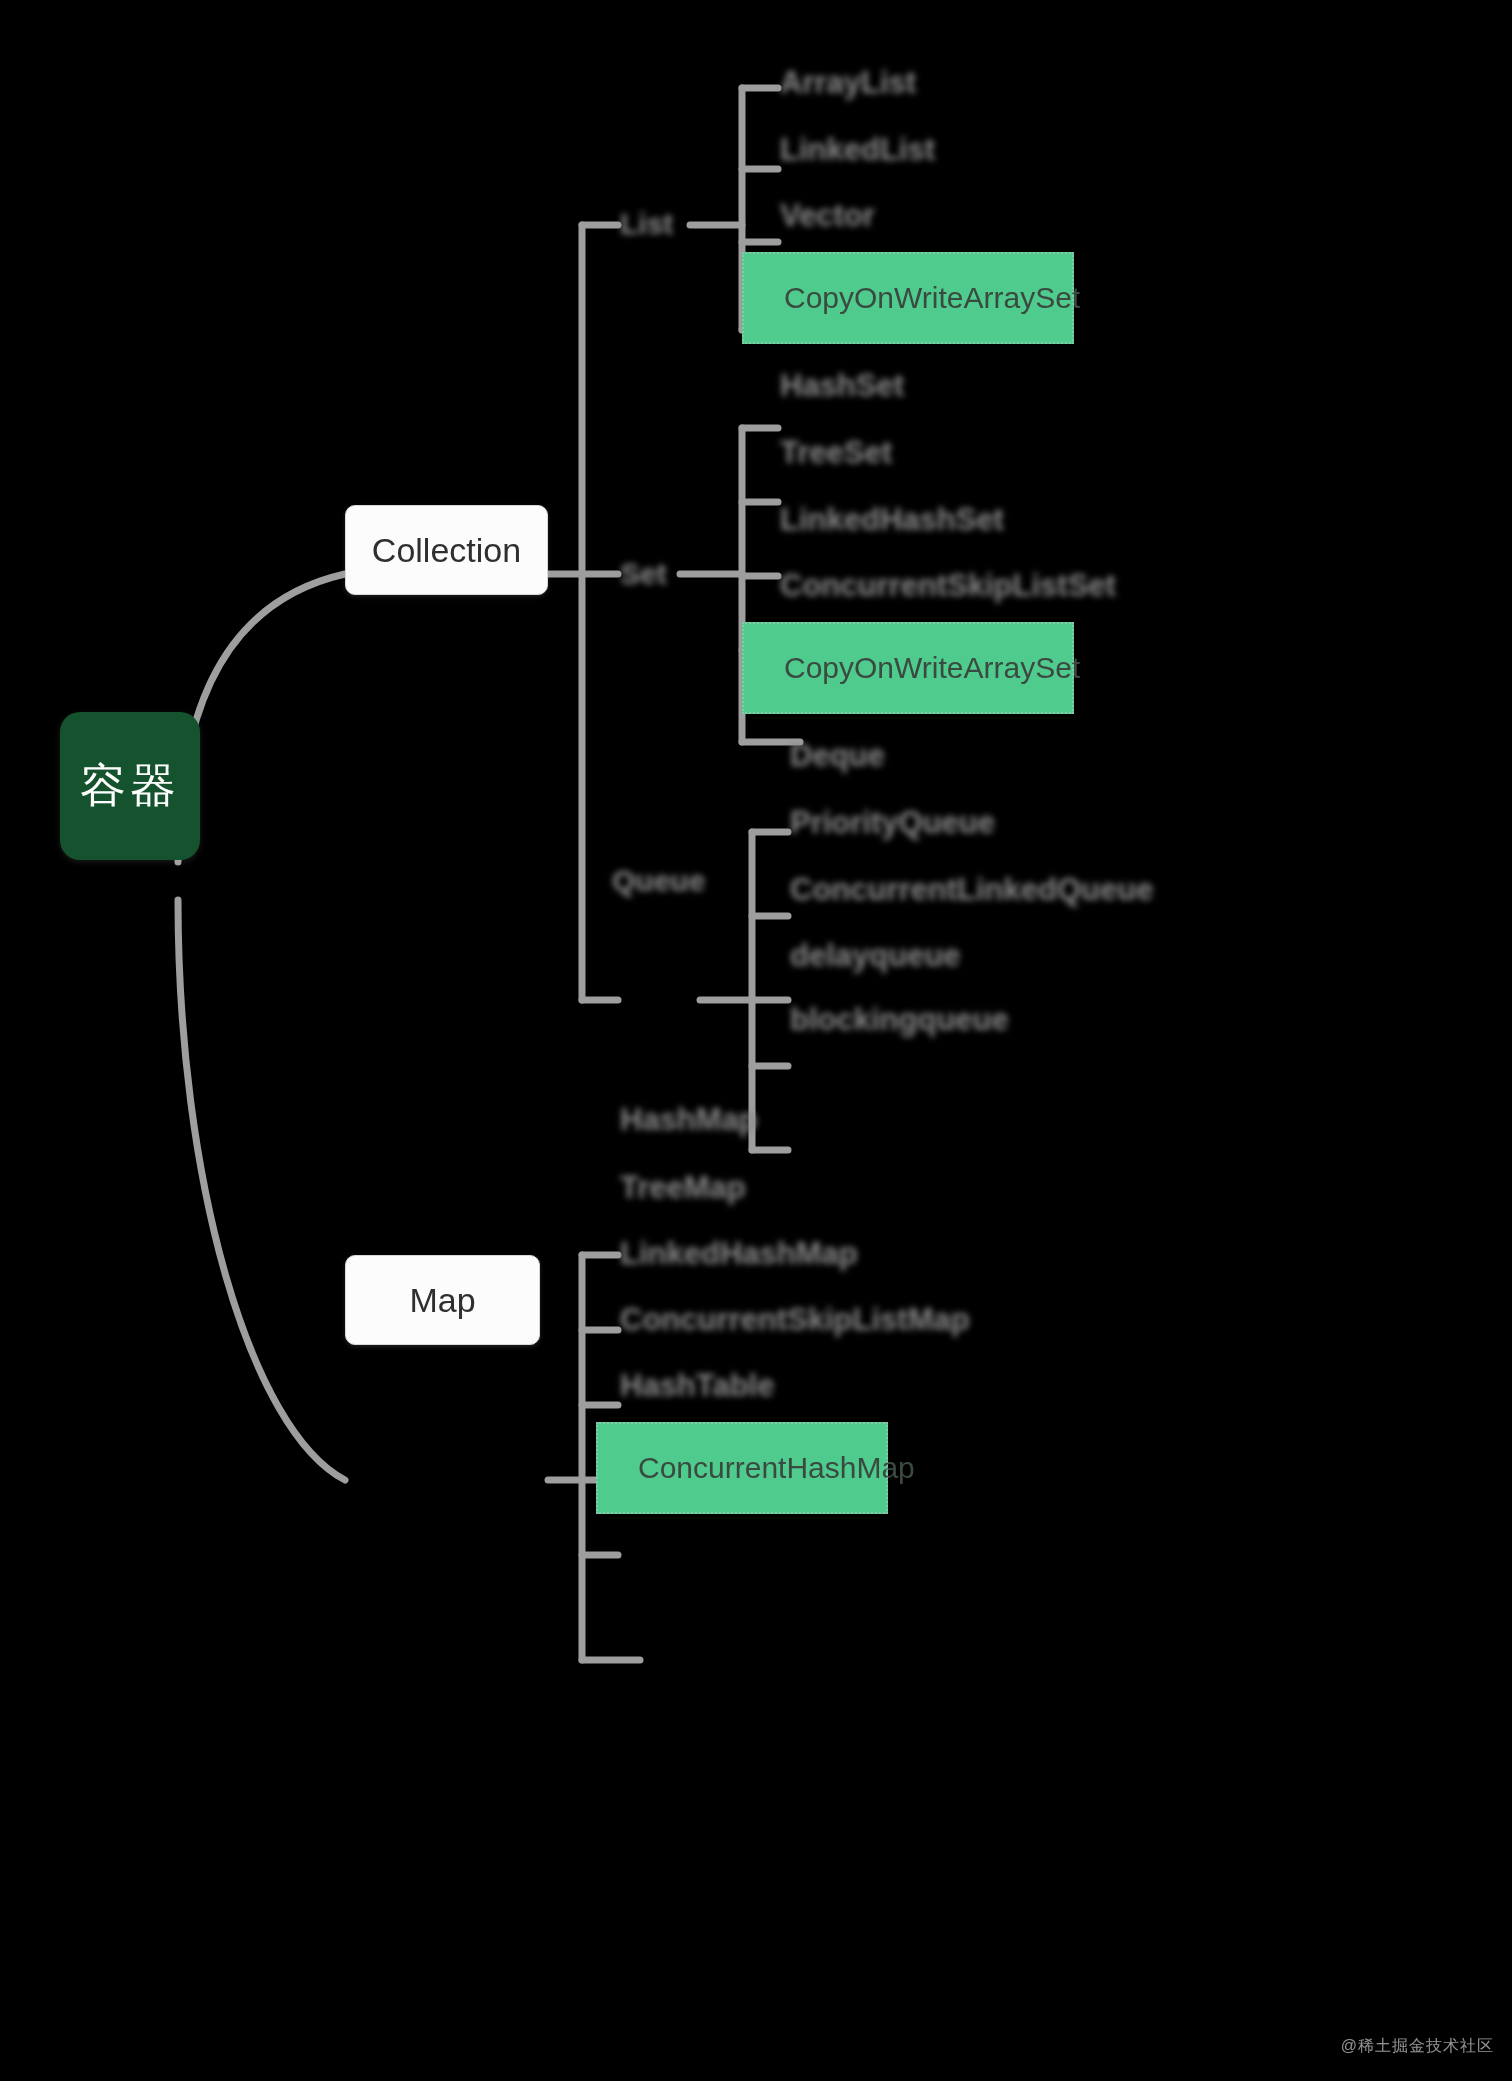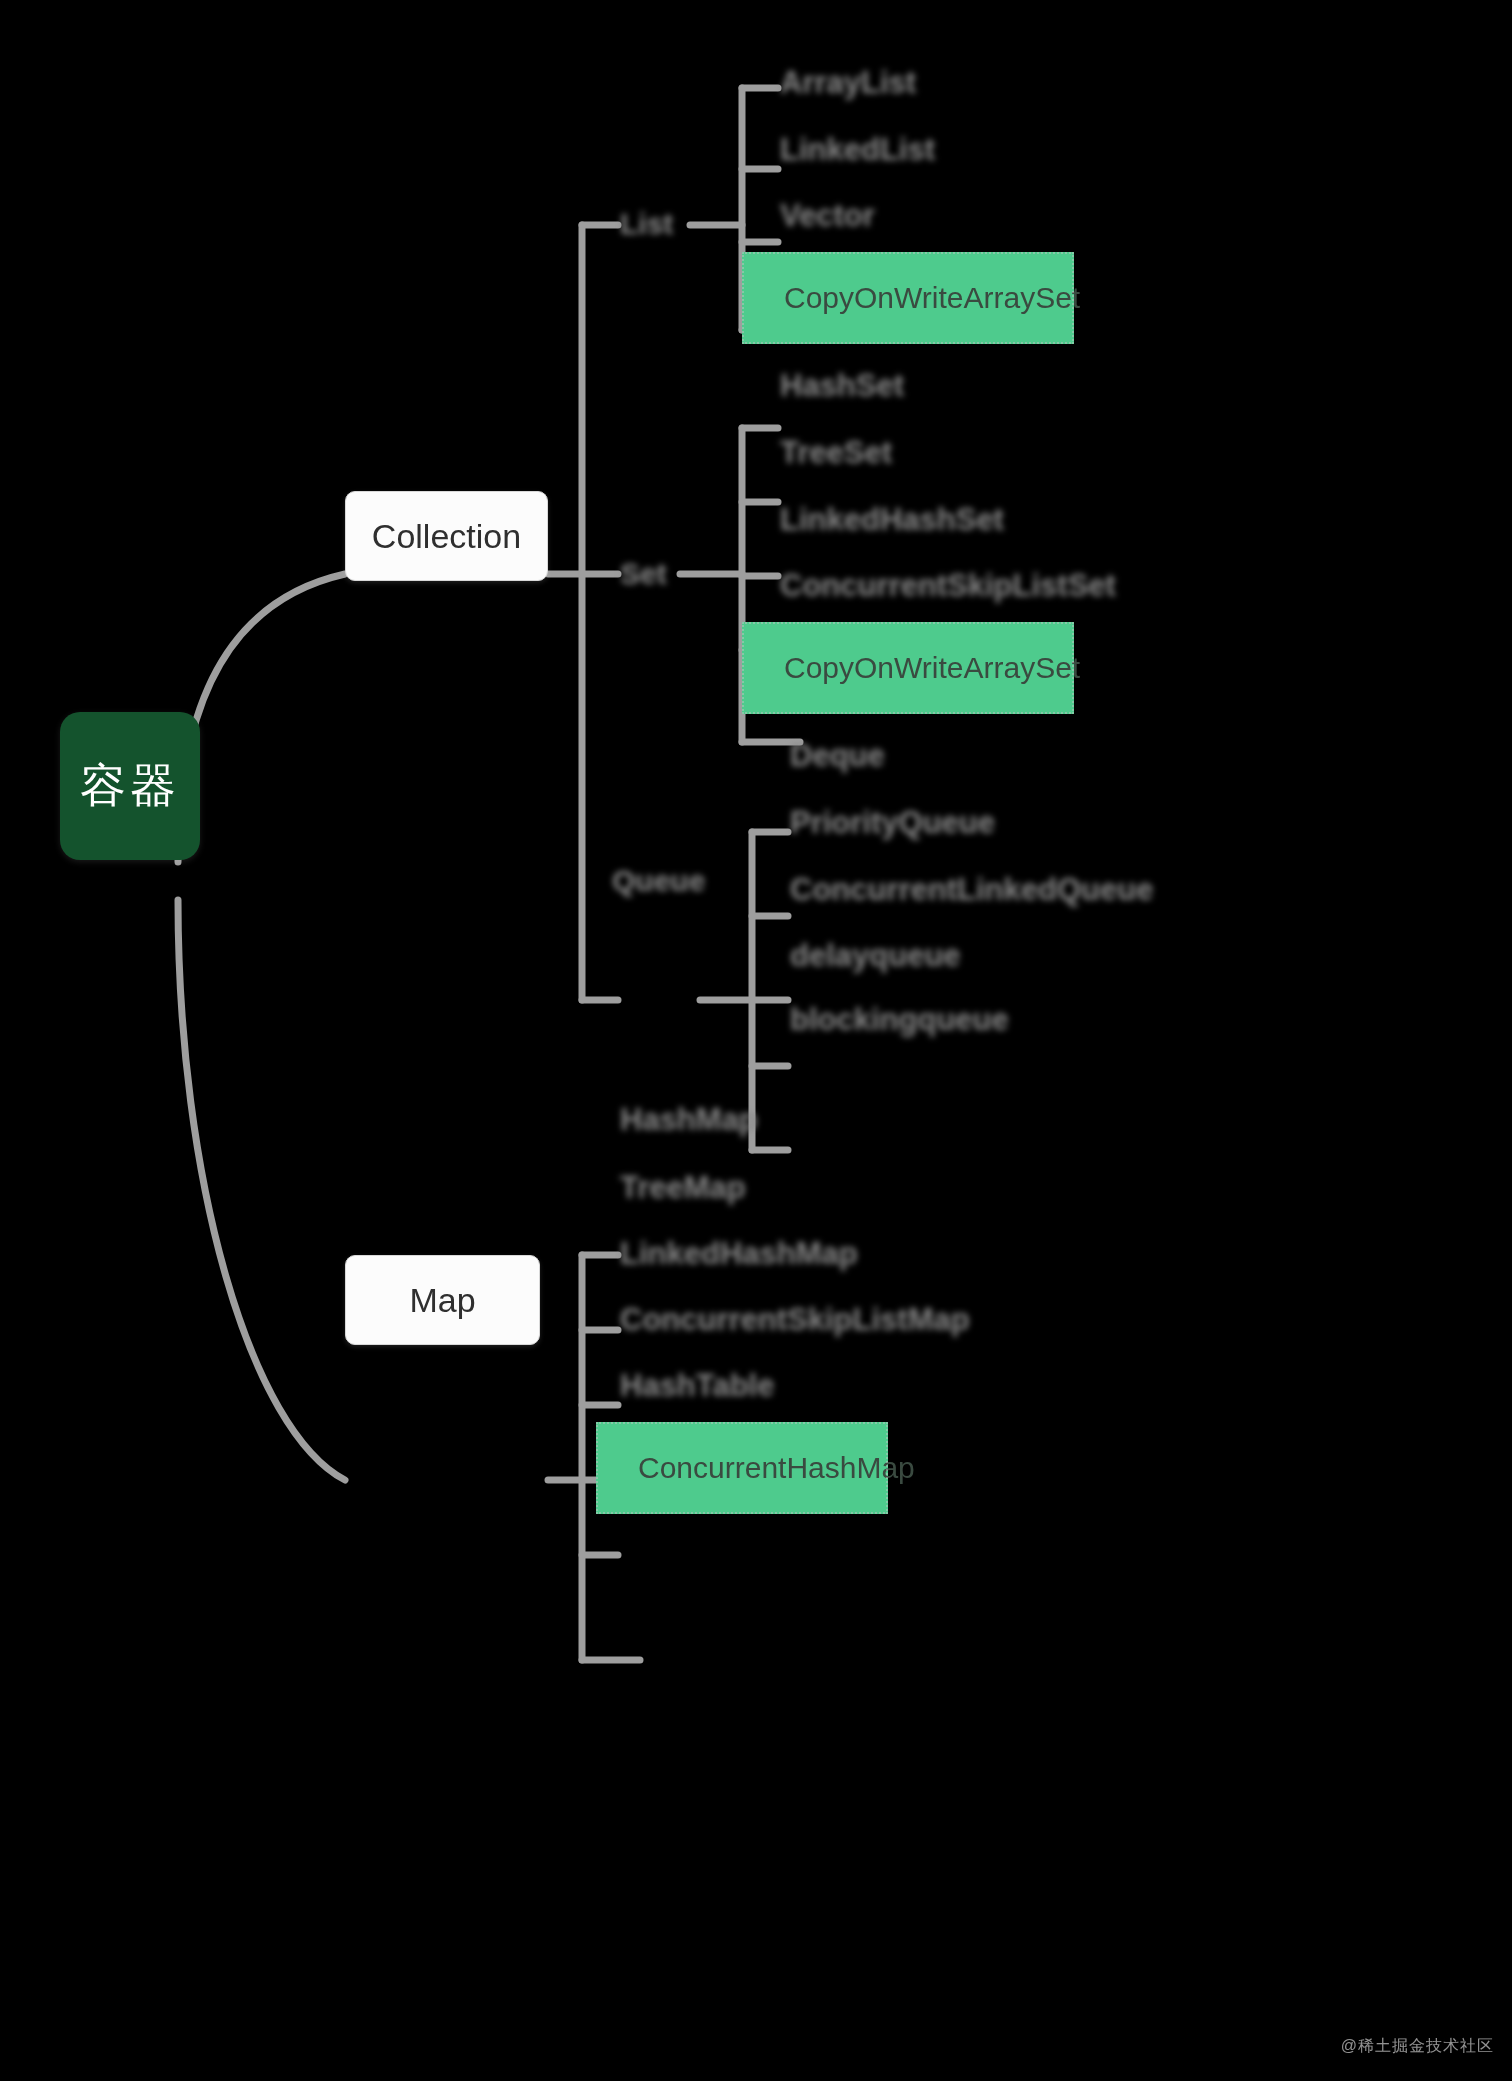--- a/index.html
+++ b/index.html
@@ -150,21 +150,21 @@
       <path d="M 582 1330 L 618 1330" stroke-width="7"></path>
       <path d="M 582 1405 L 618 1405" stroke-width="7"></path>
       <path d="M 582 1480 L 618 1480" stroke-width="7"></path>
       <path d="M 582 1555 L 618 1555" stroke-width="7"></path>
       <path d="M 582 1660 L 640 1660" stroke-width="7"></path>
     </g>
   </svg>
 
   <div class="node node-root" style="left:60px; top:712px; width:140px; height:148px;">容器</div>
 
-  <div class="node node-white" style="left:345px; top:491px; width:203px; height:90px;">Collection</div>
+  <div class="node node-white" style="left:345px; top:505px; width:203px; height:90px;">Collection</div>
 
   <div class="node node-white" style="left:345px; top:1255px; width:195px; height:90px;">Map</div>
 
   <div class="node node-mid" style="left:620px; top:195px; width:80px; height:58px;">List</div>
 
   <div class="node node-mid" style="left:620px; top:545px; width:80px; height:58px;">Set</div>
 
   <div class="node node-mid" style="left:612px; top:852px; width:120px; height:58px;">Queue</div>
 
   <div class="node node-leaf" style="left:780px; top:55px; width:340px; height:56px;">ArrayList</div>

